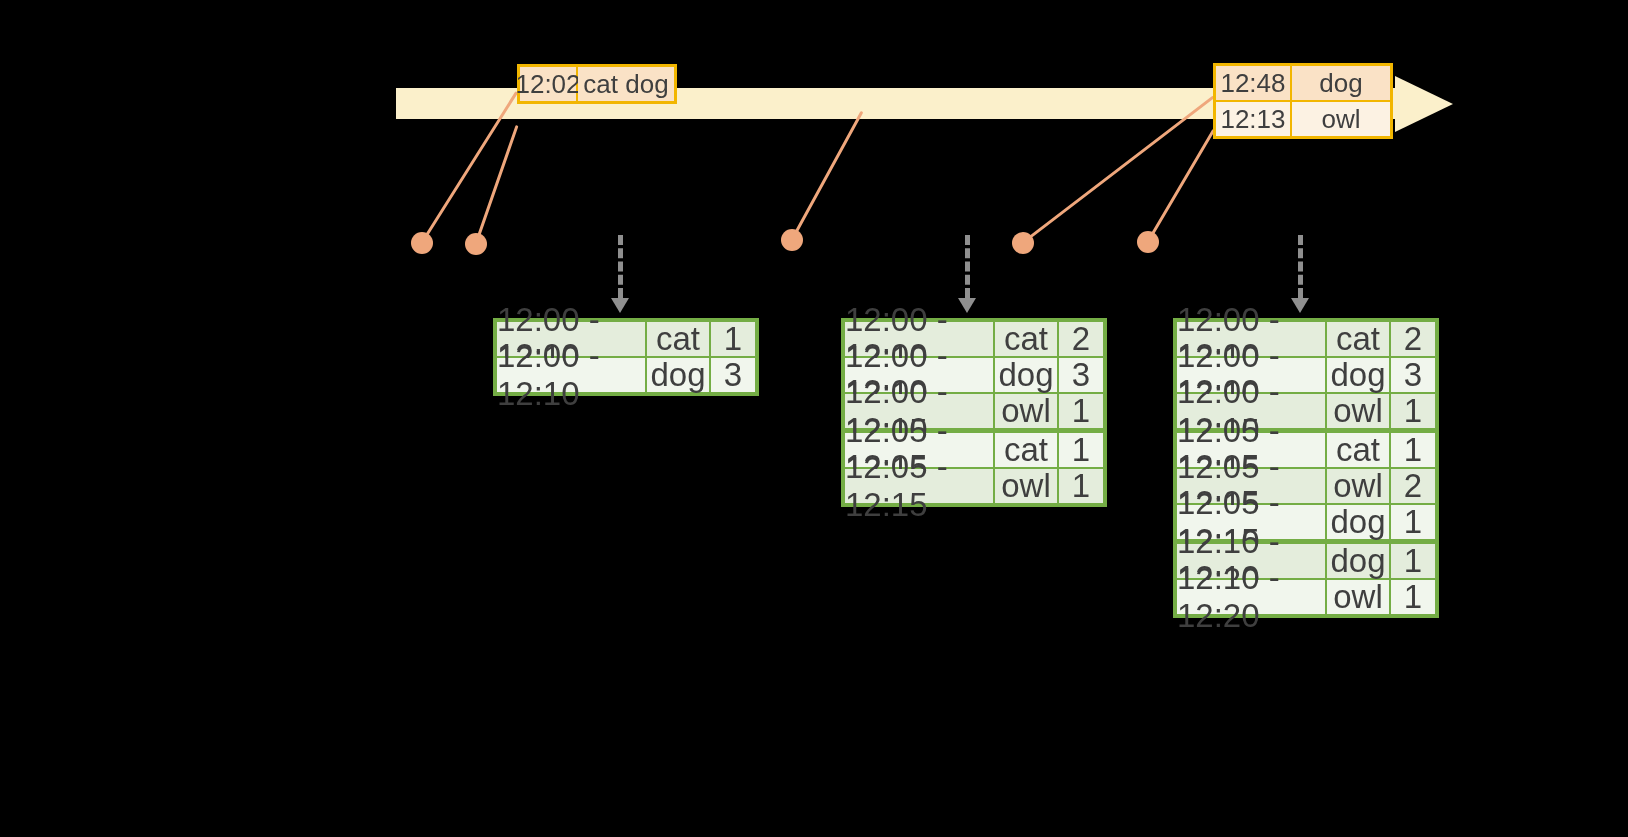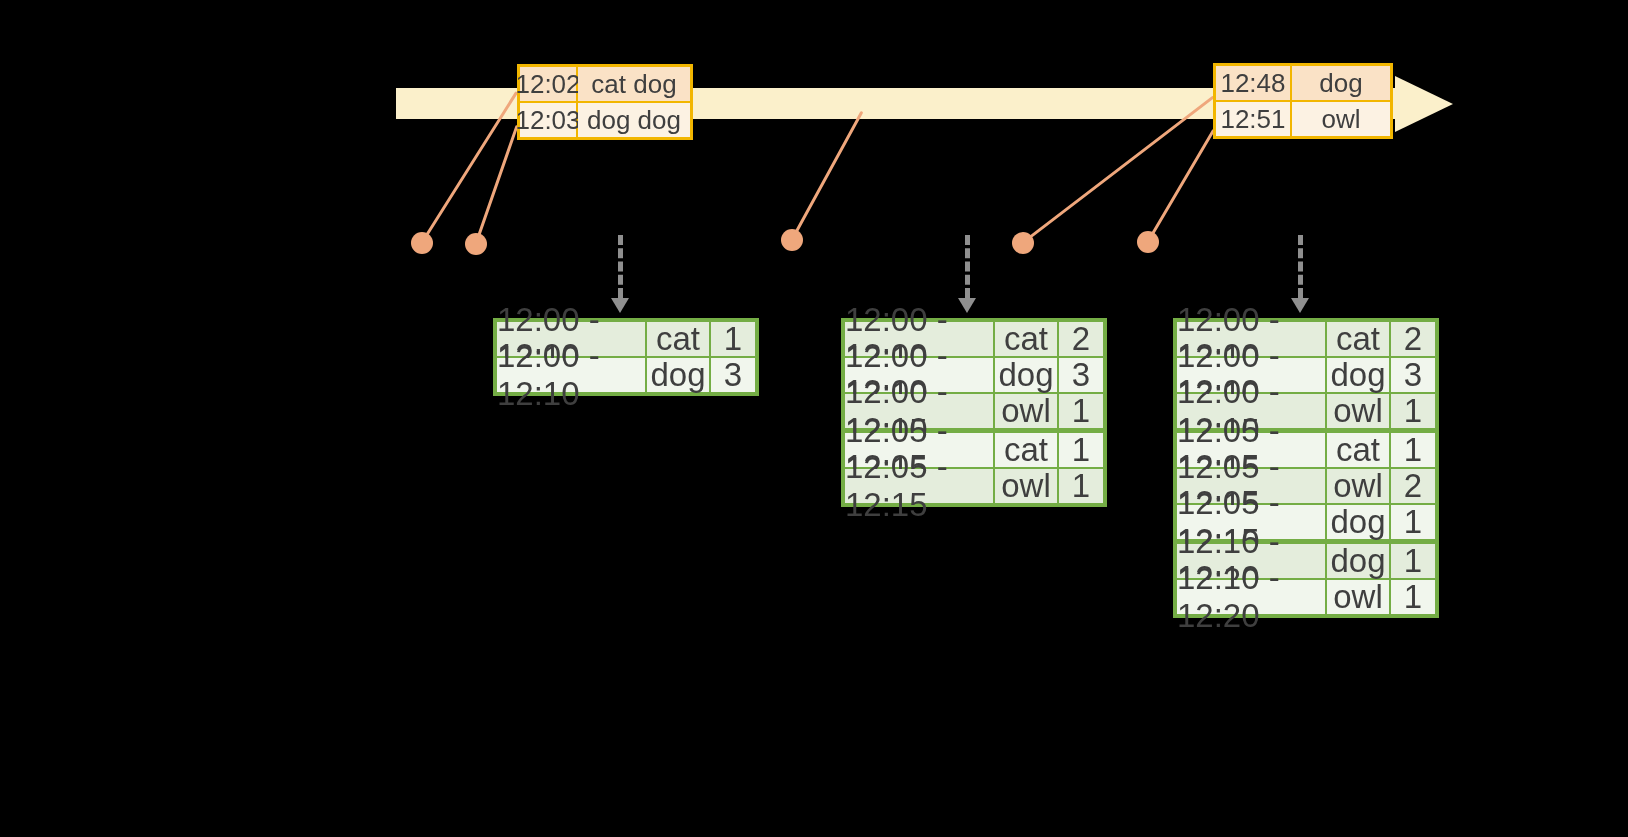--- a/index.html
+++ b/index.html
@@ -32,21 +32,21 @@
     z-index:3;
   }
   .etable .trow{display:flex;gap:2px;}
   .etable .cell{
     height:34px;display:flex;align-items:center;justify-content:center;
     font-size:26px;color:#3F3F3F;
   }
   .etable .trow:nth-child(odd) .cell{background:#FAE2C6;}
   .etable .trow:nth-child(even) .cell{background:#FCF2E3;}
   .etable .c-time{width:56px;}
-  .etable .c-words{width:112px;}
+  .etable .c-words{width:96px;}
   .etable-sm .c-time{width:74px;}
   .etable-sm .c-words{width:98px;}
 
   
   .rtable{
     position:absolute;
     border:4px solid #74AD45;
     background:#74AD45;
     display:flex;flex-direction:column;gap:2px;
     z-index:3;
@@ -121,32 +121,28 @@
   <div class="darrow" style="left:1291px;top:235px;">
     <div class="darrow-line"></div>
     <div class="darrow-head"></div>
   </div>
 
   <div class="etable" style="left:517px;top:64px;">
       <div class="trow">
         <div class="cell c-time">12:02</div>
         <div class="cell c-words">cat dog</div>
       </div>
-      <div class="trow">
-        <div class="cell c-time">12:03</div>
-        <div class="cell c-words">dog dog</div>
-      </div>
     </div>
   <div class="etable etable-sm" style="left:1213px;top:63px;">
       <div class="trow">
         <div class="cell c-time">12:48</div>
         <div class="cell c-words">dog</div>
       </div>
       <div class="trow">
-        <div class="cell c-time">12:51</div>
+        <div class="cell c-time">12:13</div>
         <div class="cell c-words">owl</div>
       </div>
     </div>
 
   <div class="rtable" style="left:493px;top:318px;">
       <div class="trow">
         <div class="cell c-window">12:00 - 12:10</div>
         <div class="cell c-word">cat</div>
         <div class="cell c-count">1</div>
       </div>

